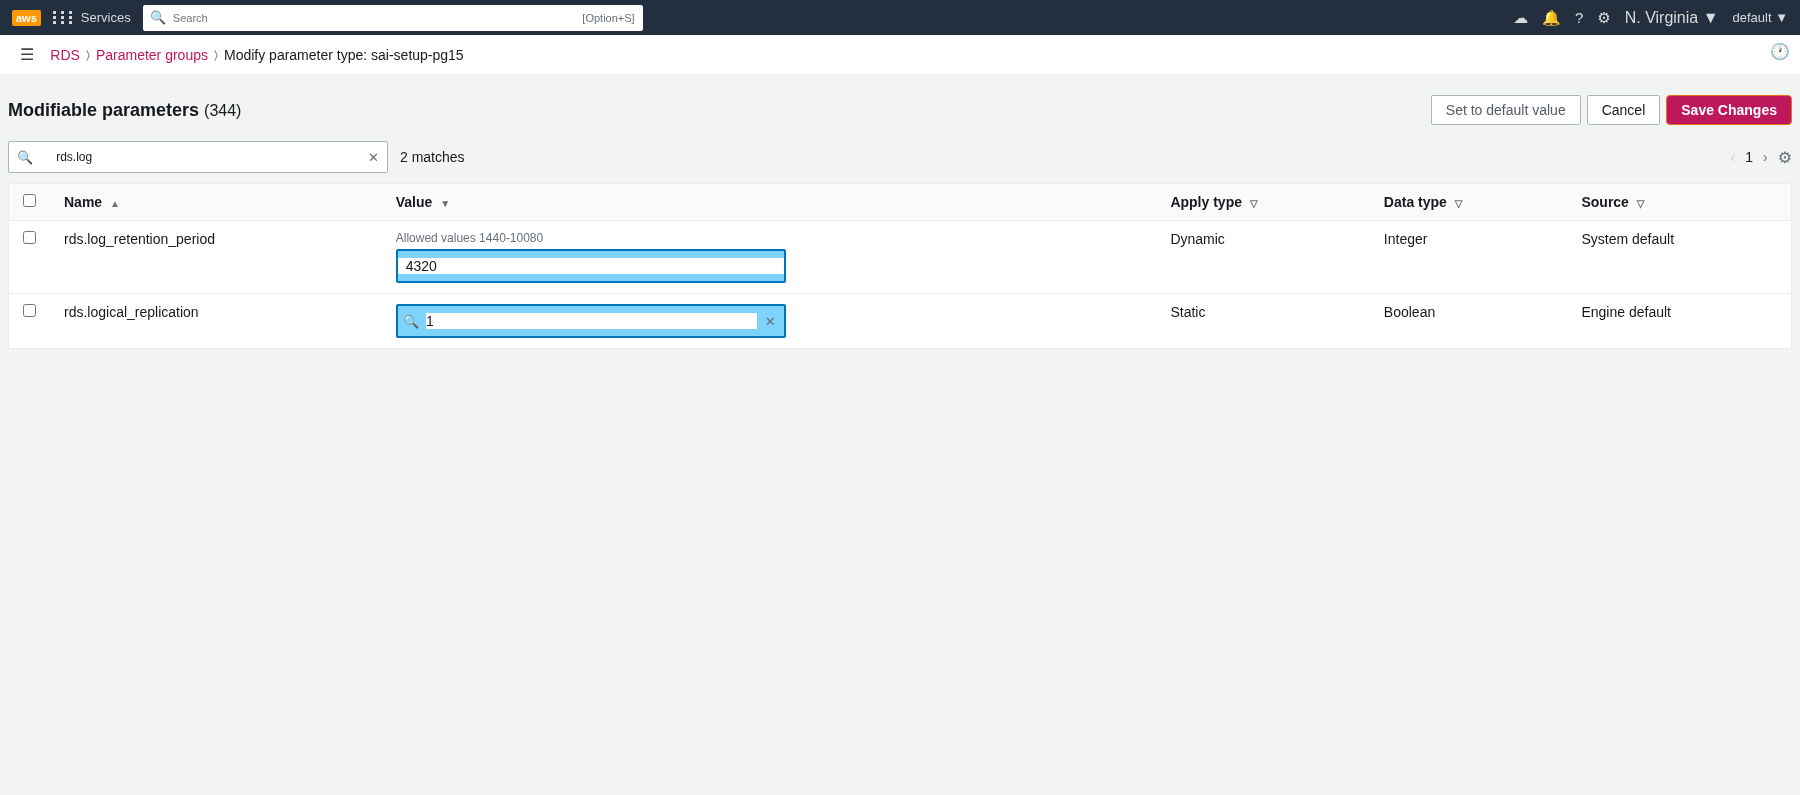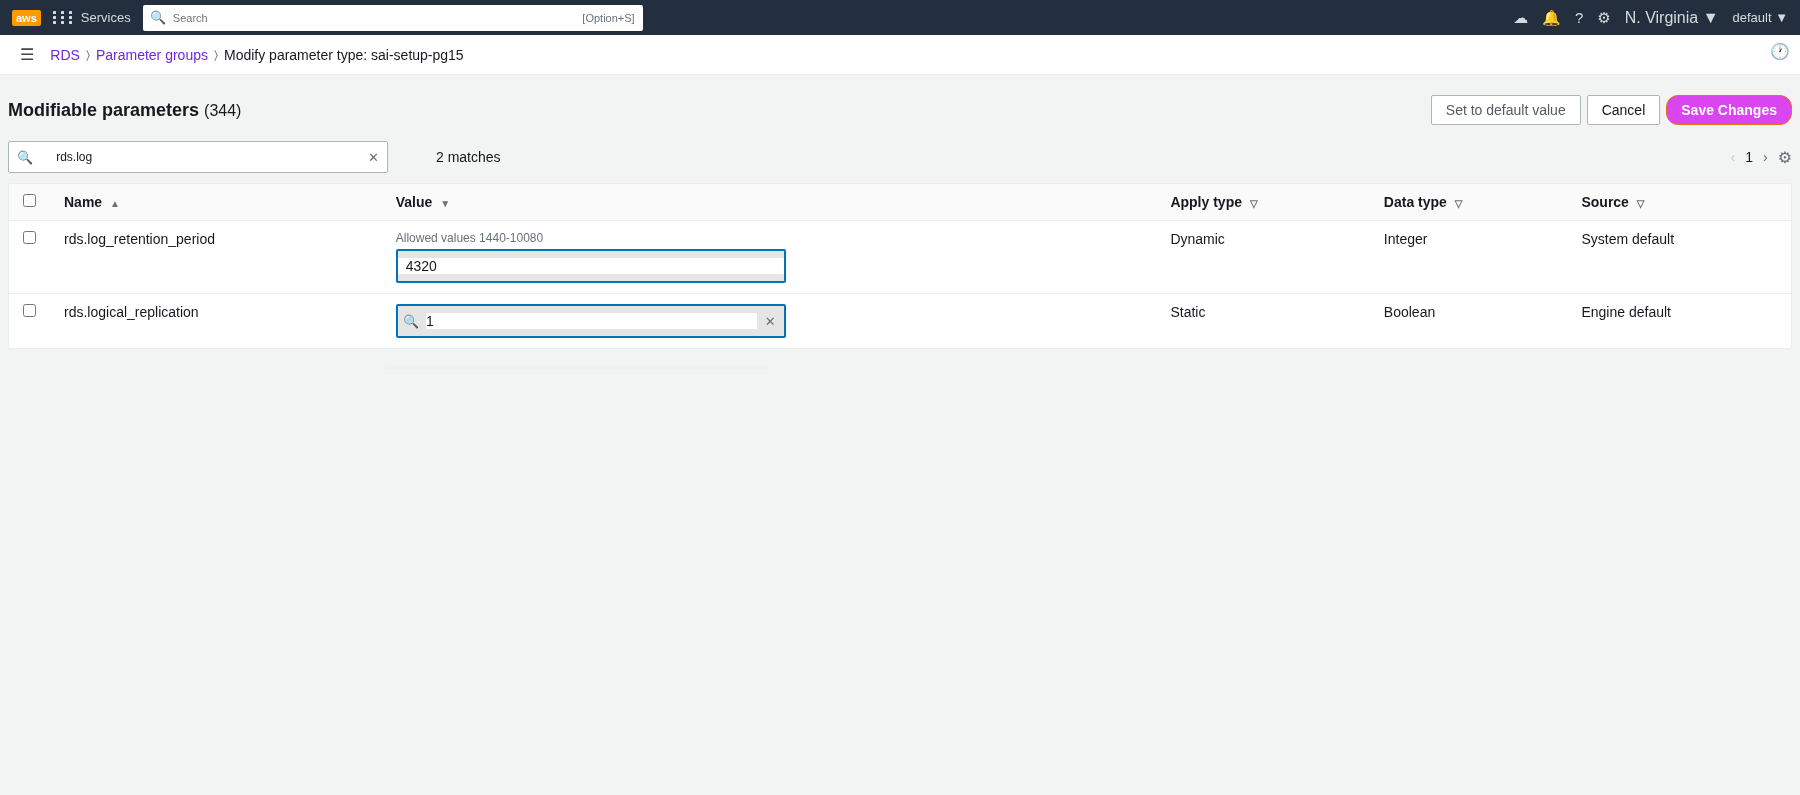--- a/index.html
+++ b/index.html
@@ -95,21 +95,21 @@
       margin-right: 10px;
       cursor: pointer;
     }
     .breadcrumb {
       display: flex;
       align-items: center;
       gap: 6px;
       font-size: 14px;
     }
     .breadcrumb a {
-      color: #6d28d9;
+      color: #be185d;
       text-decoration: none;
       cursor: pointer;
     }
     .breadcrumb-sep { color: #687078; font-size: 12px; }
     .breadcrumb-current { color: #16191f; }
 
     
     .main-content {
       padding: 20px 8px;
       position: relative;
@@ -148,25 +148,25 @@
     .btn-cancel {
       background: #fff;
       color: #16191f;
       border: 1px solid #aab7b8;
       padding: 6px 14px;
       border-radius: 2px;
       cursor: pointer;
       font-size: 14px;
     }
     .btn-save {
-      background: #d946ef;
+      background: #be185d;
       color: #fff;
       border: 1px solid #ec7211;
       padding: 6px 14px;
-      border-radius: 12px;
+      border-radius: 4px;
       cursor: pointer;
       font-size: 14px;
       font-weight: 600;
     }
 
     
     .search-bar {
       display: flex;
       align-items: center;
       gap: 12px;
@@ -186,21 +186,21 @@
     .search-input-wrap input {
       border: none;
       outline: none;
       font-size: 12px;
       flex: 1;
       color: #16191f;
       margin-left: 17px;
     }
     .search-icon { color: #687078; font-size: 13px; }
     .search-clear { color: #687078; font-size: 13px; cursor: pointer; }
-    .search-matches { font-size: 14px; color: #16191f; margin-left: 36px; }
+    .search-matches { font-size: 14px; color: #16191f; }
 
     
     .pagination {
       display: flex;
       align-items: center;
       gap: 6px;
       margin-left: auto;
     }
     .page-num {
       font-size: 14px;
@@ -259,21 +259,21 @@
     .allowed-values-label {
       font-size: 12px;
       color: #687078;
       margin-bottom: 4px;
     }
     .value-input-wrap {
       display: flex;
       align-items: center;
       border: 2px solid #0073bb;
       border-radius: 2px;
-      background: #e5e5e5;
+      background: #7dd3fc;
       height: 34px;
       width: 390px;
     }
     .value-input-wrap input {
       border: none;
       outline: none;
       font-size: 14px;
       padding: 0 8px;
       flex: 1;
       color: #16191f;

